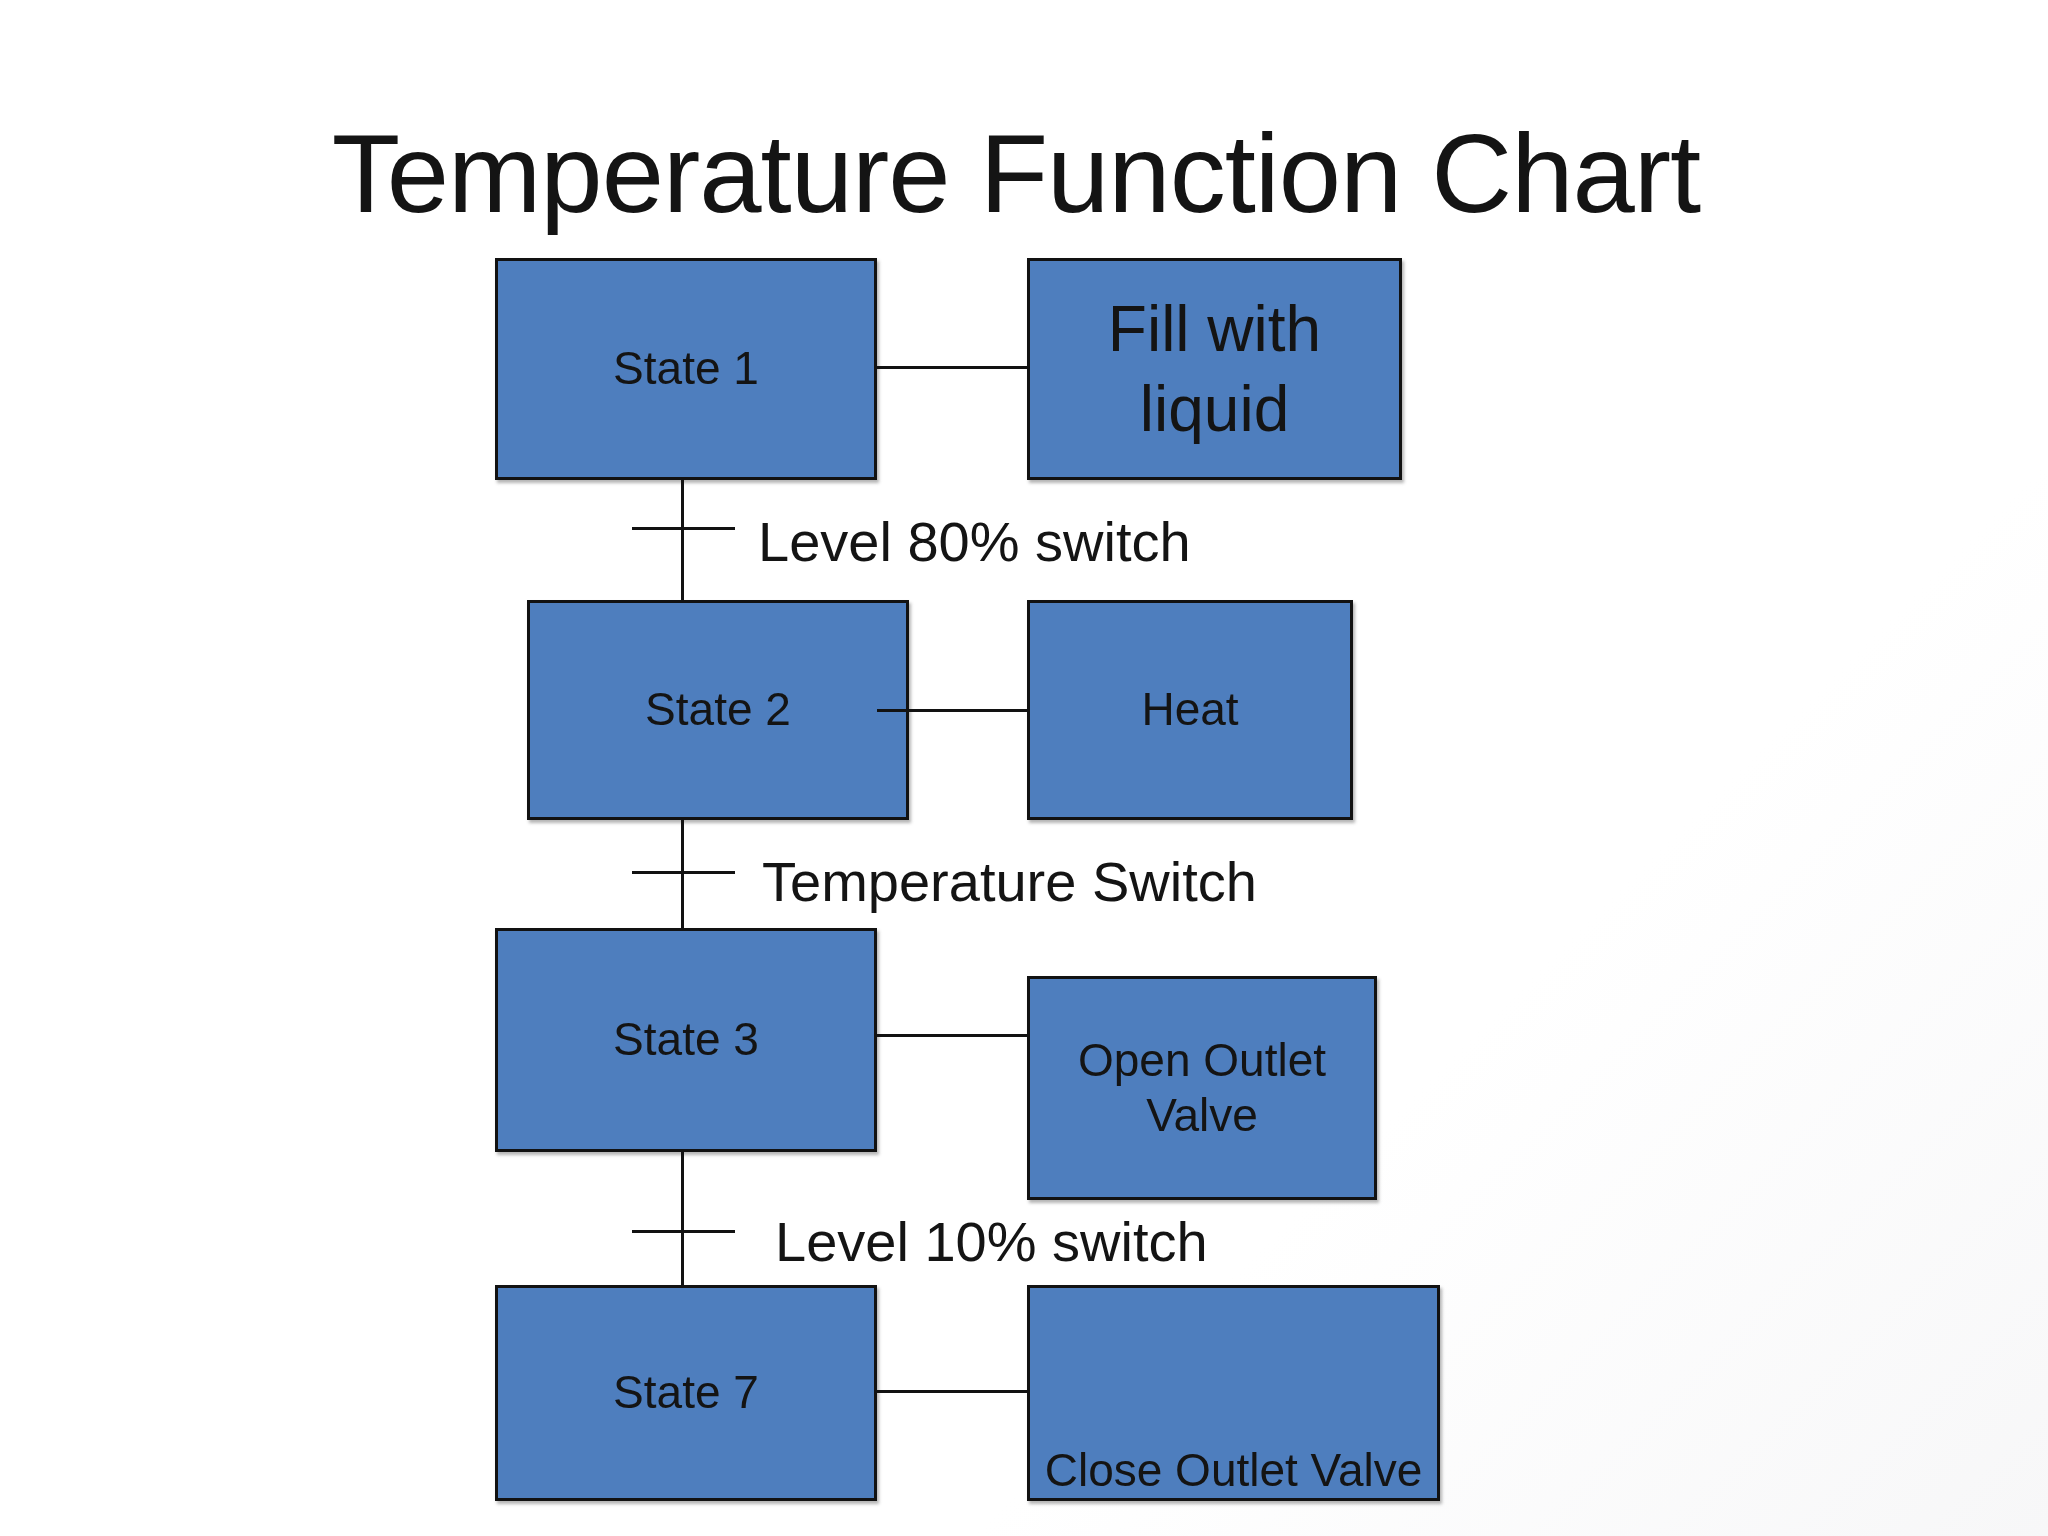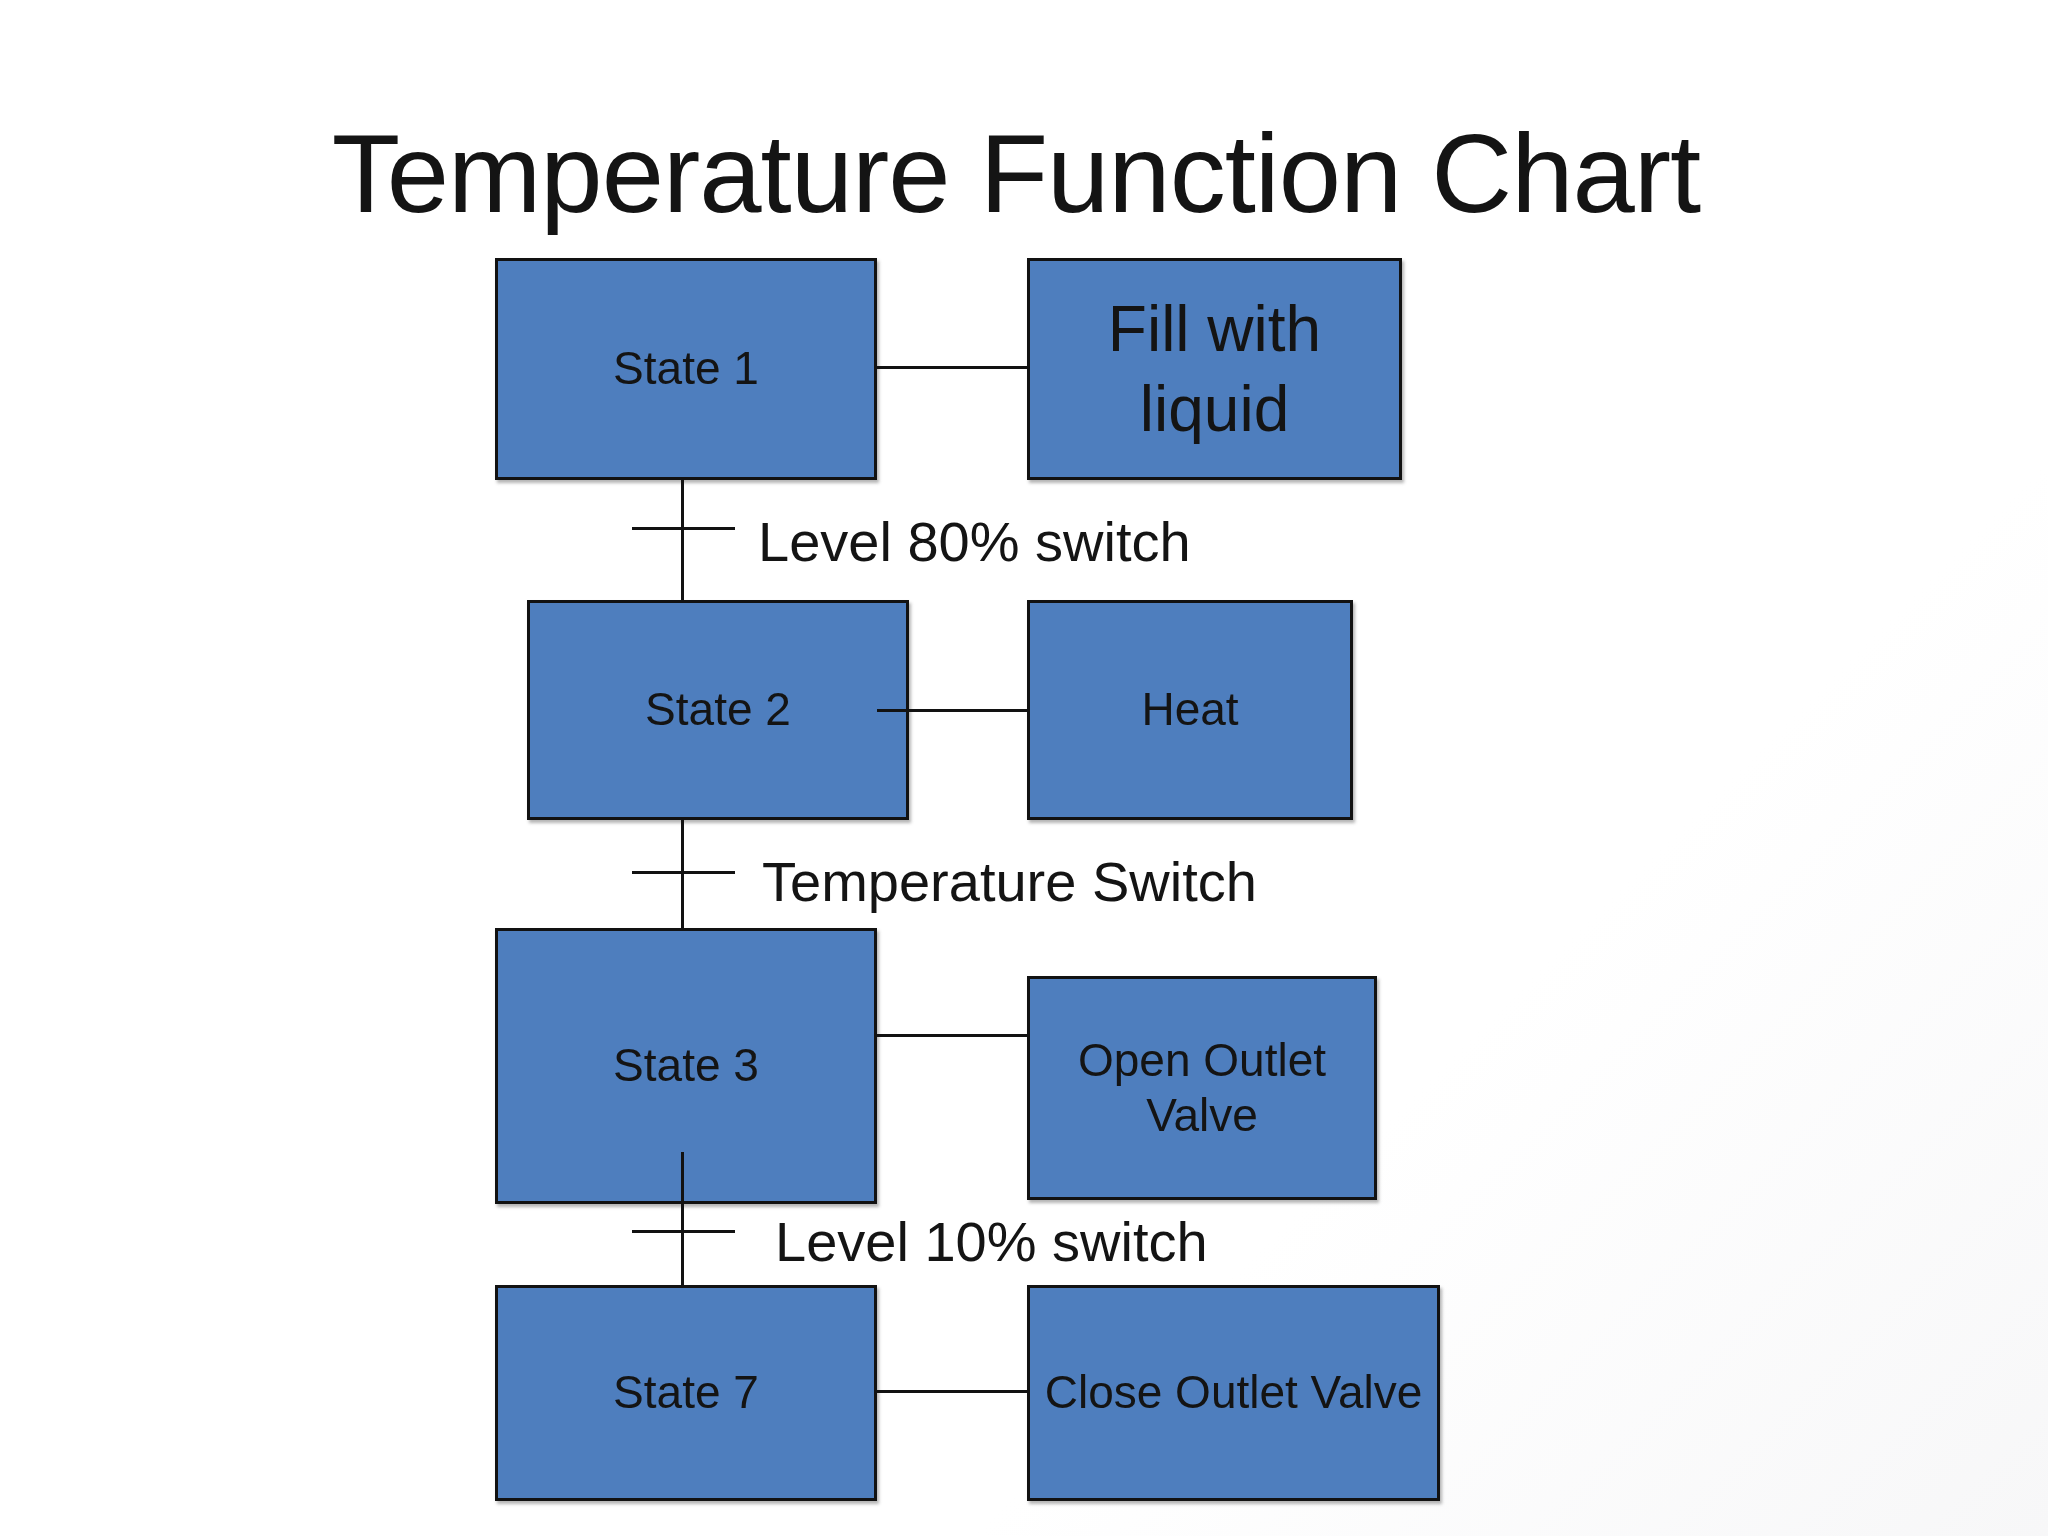--- a/index.html
+++ b/index.html
@@ -48,28 +48,28 @@
   }
   .box.big-text .lbl {
     font-size: 64px;
     line-height: 1.25;
     padding: 0 30px;
   }
   
   .state { left: 495px; width: 382px; }
   .state1 { top: 258px; height: 222px; }
   .state2 { top: 600px; height: 220px; margin-left: 32px; }
-  .state3 { top: 928px; height: 276px; }
+  .state3 { top: 928px; height: 224px; }
   .state4 { top: 1285px; height: 216px; }
   
   .action { left: 1027px; }
   .action1 { top: 258px; width: 375px; height: 222px; }
   .action2 { top: 600px; width: 326px; height: 220px; }
   .action3 { top: 976px; width: 350px; height: 224px; }
-  .action4 { top: 1285px; width: 413px; height: 216px; }
+  .action4 { top: 1285px; width: 413px; height: 216px; align-items: flex-end; }
   
   .hline, .vline, .tick {
     position: absolute;
     background: var(--line, #121212);
   }
   .hline { height: 3px; left: 877px; width: 150px; }
   .h1 { top: 366px; }
   .h2 { top: 709px; }
   .h3 { top: 1034px; }
   .h4 { top: 1390px; }

